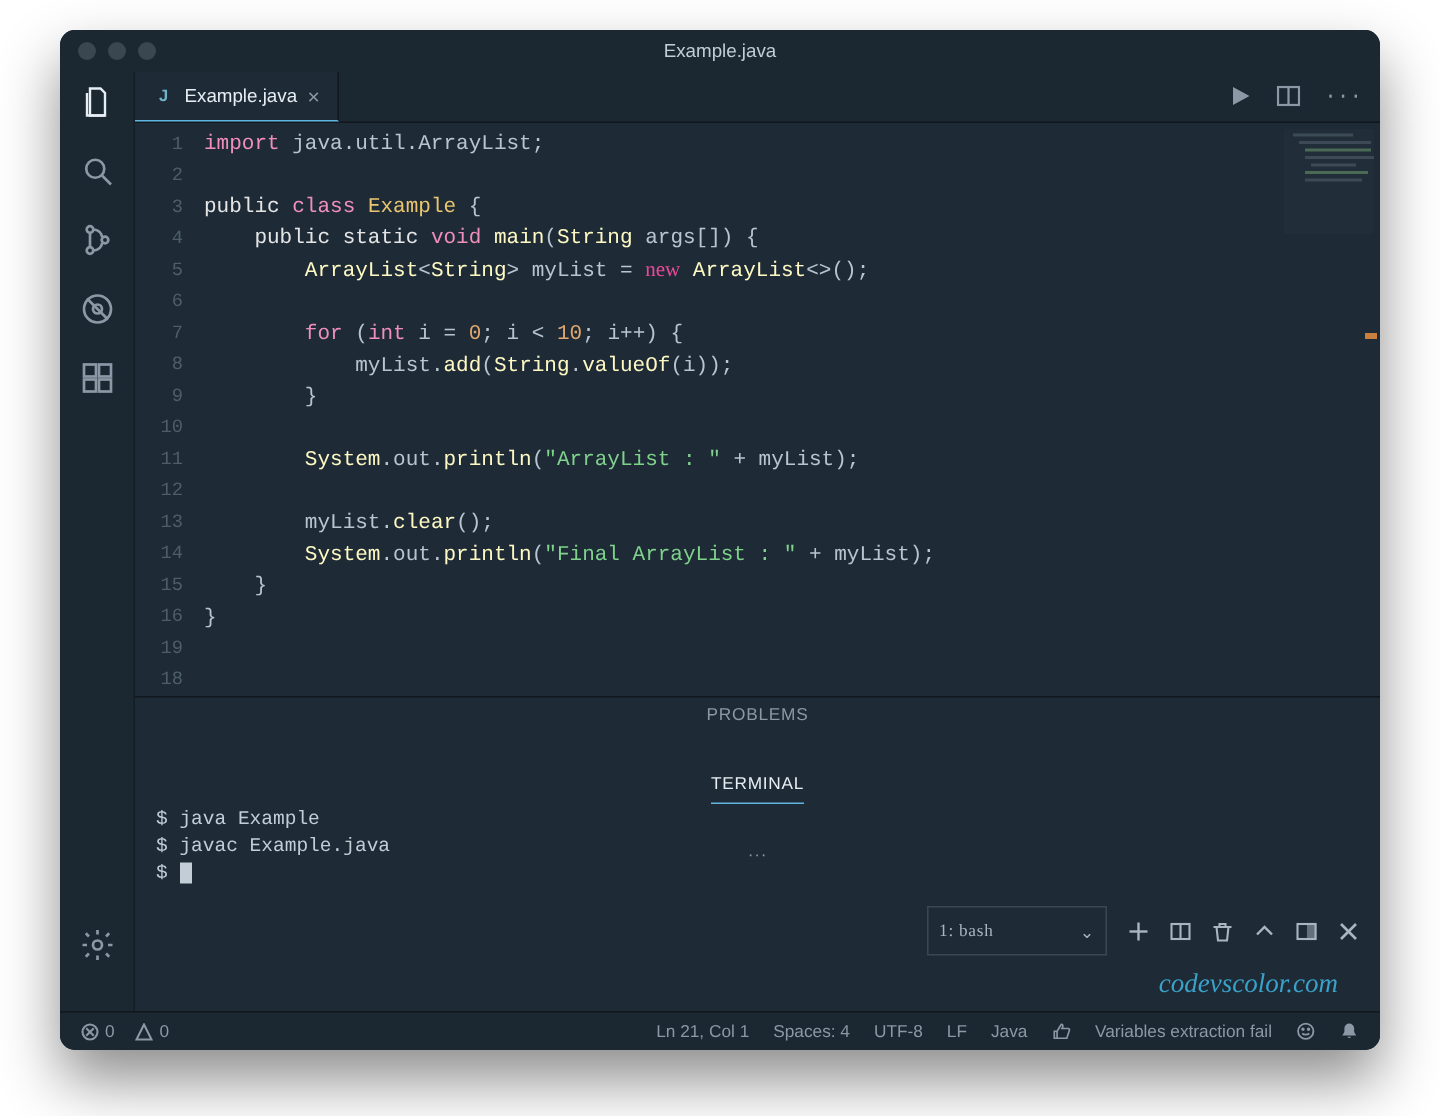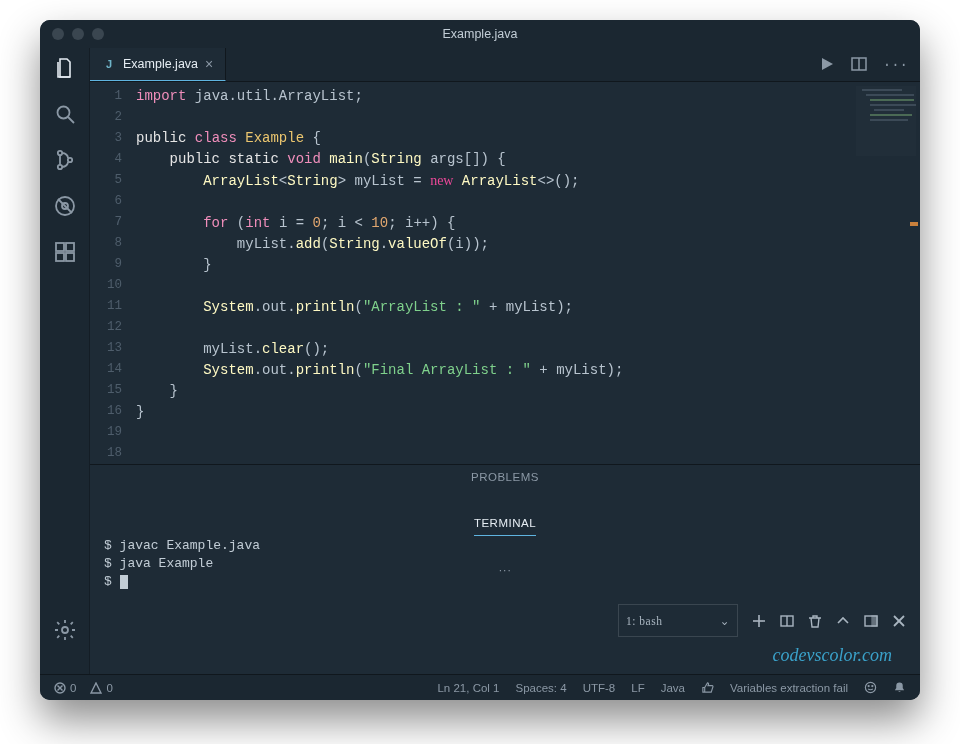--- a/index.html
+++ b/index.html
@@ -359,21 +359,21 @@
             </span>
             <span class="picon">
               <svg width="14" height="14" viewBox="0 0 14 14" stroke="currentColor" stroke-width="1.8">
                   <line x1="2" y1="2" x2="12" y2="12"></line>
                   <line x1="12" y1="2" x2="2" y2="12"></line>
                 </svg>
             </span>
           </div>
         </div>
         <div class="terminal" id="terminal">
-          <div>$ javac Example.java</div><div>$ java Example</div><div>$ <span class="cursor-block"></span></div><div class="watermark">codevscolor.com</div>
+          <div>$ java Example</div><div>$ javac Example.java</div><div>$ <span class="cursor-block"></span></div><div class="watermark">codevscolor.com</div>
         </div>
       </div>
     </div>
   </div>
 
   <div class="statusbar">
     <span class="sb-item">
       <svg width="12" height="12" viewBox="0 0 12 12" fill="none" stroke="currentColor" stroke-width="1.4">
           <circle cx="6" cy="6" r="5"></circle>
           <line x1="3.5" y1="3.5" x2="8.5" y2="8.5"></line>

